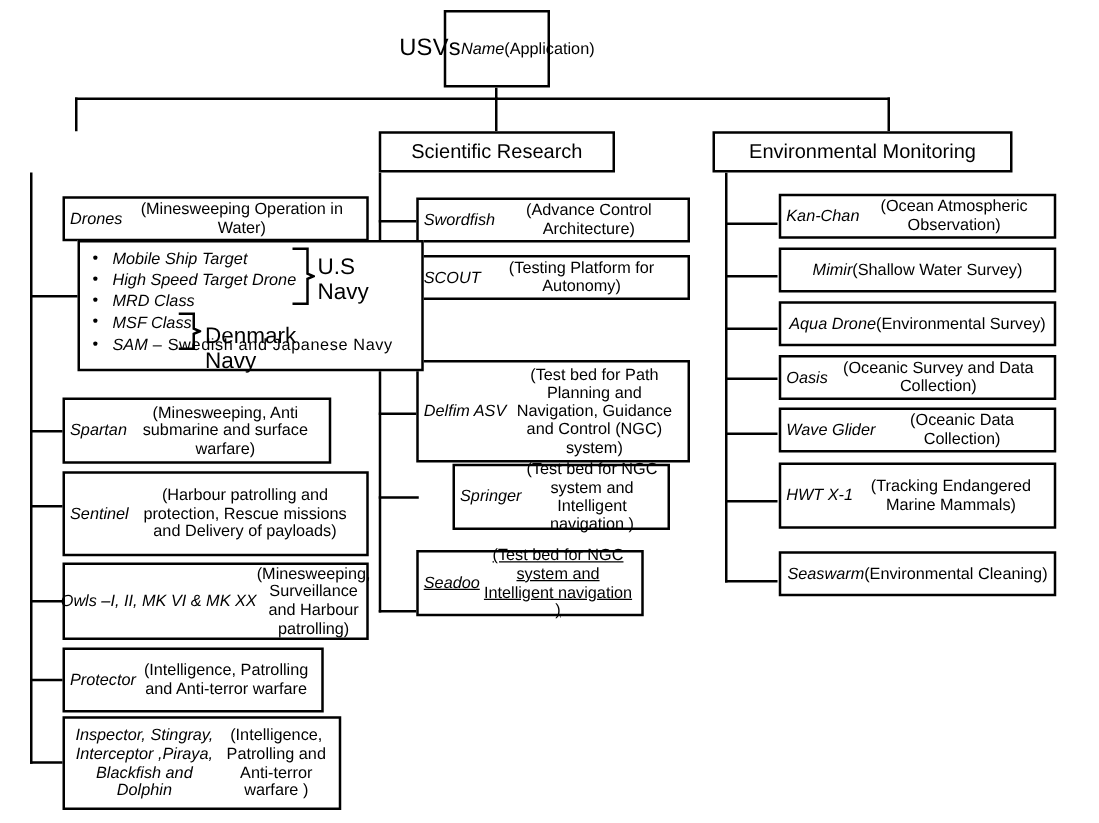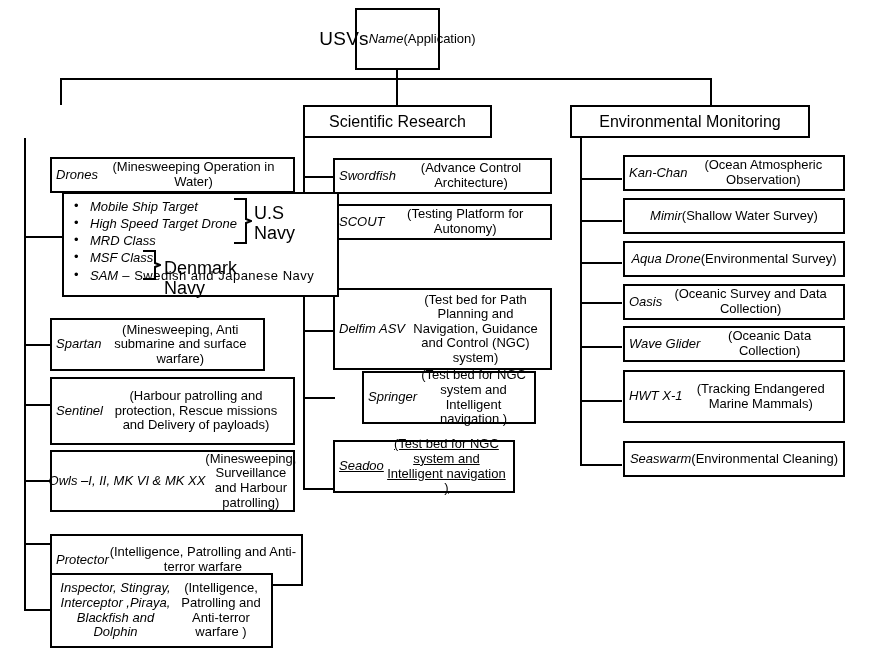--- a/index.html
+++ b/index.html
@@ -207,21 +207,21 @@
   <div class="box leaf" style="left:50px; top:377px; width:245px; height:68px;">
     <div class="nm">Sentinel</div>
     <div class="ap">(Harbour patrolling and protection, Rescue missions and Delivery of payloads)</div>
   </div>
 
   <div class="box leaf" style="left:50px; top:450px; width:245px; height:62px;">
     <div class="nm">Owls –I, II, MK VI &amp; MK XX</div>
     <div class="ap">(Minesweeping, Surveillance and Harbour patrolling)</div>
   </div>
 
-  <div class="box leaf" style="left:50px; top:534px; width:253px; height:52px;">
+  <div class="box leaf" style="left:50px; top:518px; width:209px; height:52px;">
     <div class="nm">Protector</div>
     <div class="ap">(Intelligence, Patrolling and Anti-terror warfare</div>
   </div>
 
   <div class="box leaf" style="left:50px; top:573px; width:223px; height:75px;">
     <div class="nm" style="white-space:normal;">Inspector, Stingray, Interceptor ,Piraya, Blackfish and Dolphin</div>
     <div class="ap">(Intelligence, Patrolling and Anti-terror warfare )</div>
   </div>
 
   <div class="ln v" style="left:303px; top:138px; height:352px;"></div>

